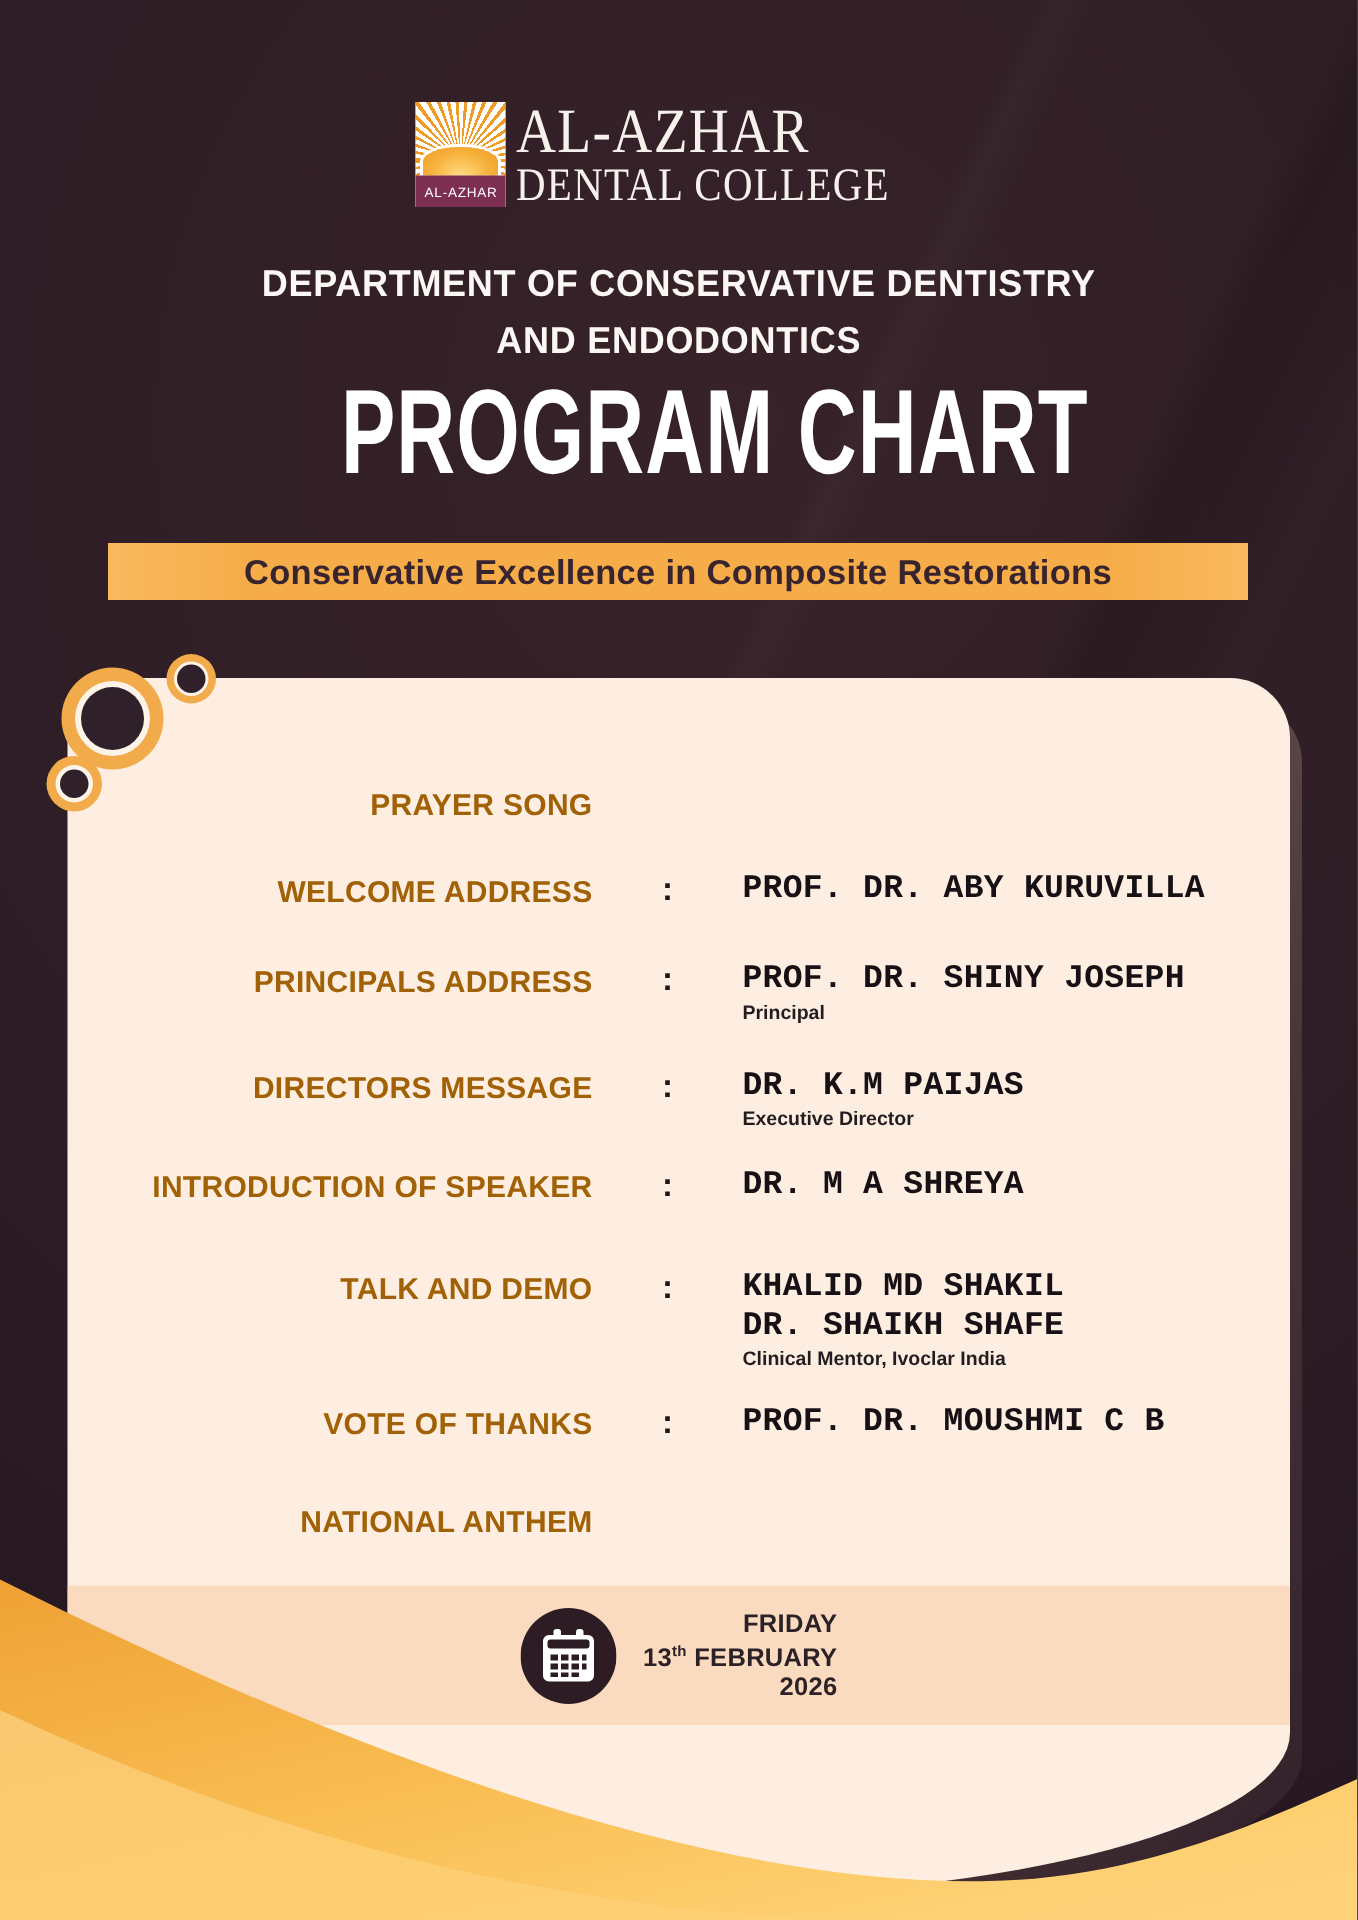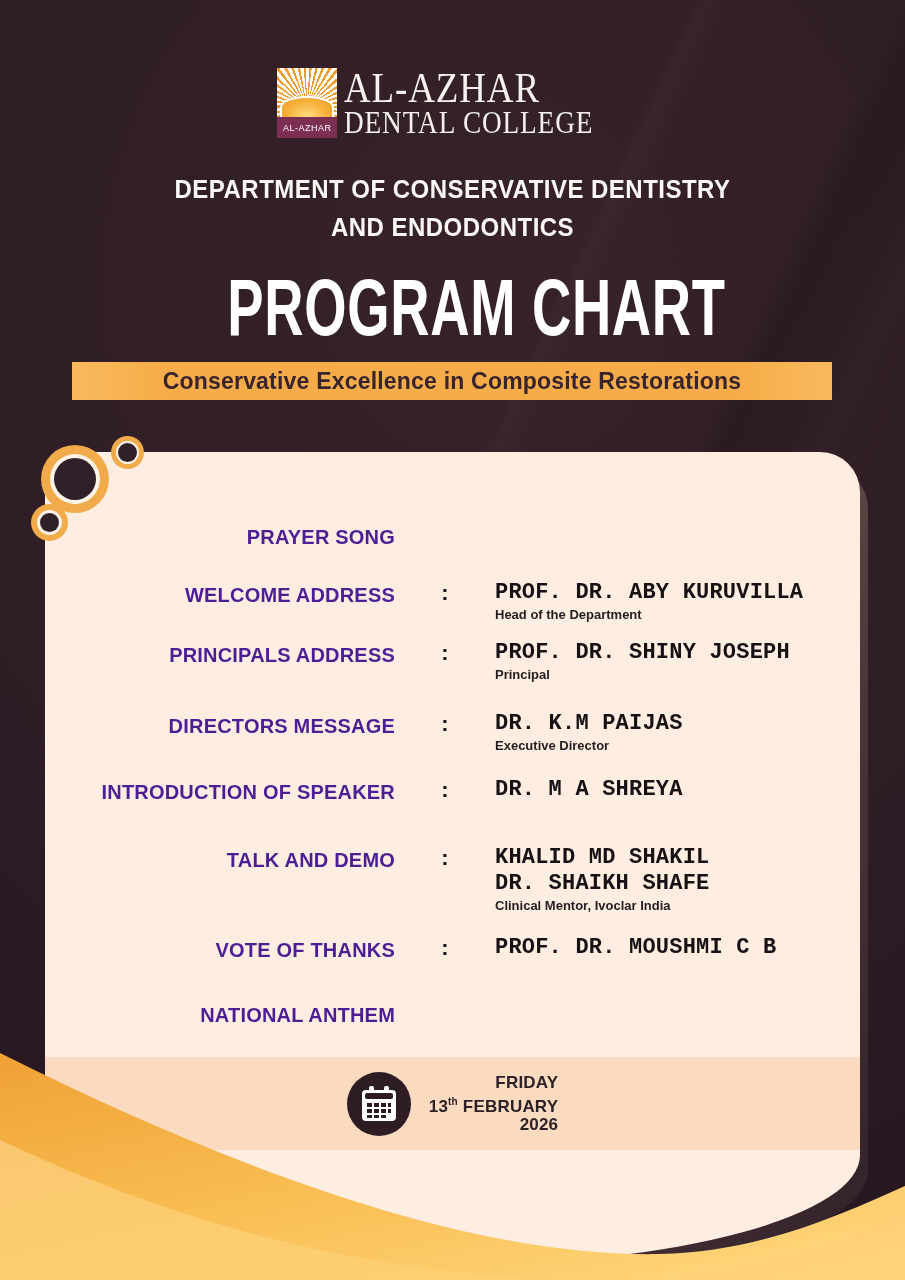--- a/index.html
+++ b/index.html
@@ -23,41 +23,41 @@
     box-shadow:0 0 0 2px #ffffff;}
   .logo-band{position:absolute;left:0;right:0;bottom:0;height:21px;background:#7d2f52;
     display:flex;align-items:center;justify-content:center;color:#fff;font-size:9px;letter-spacing:.5px;}
   .logo-text{color:#f6f1ec;transform:scaleX(.88);transform-origin:left top;}
   .logo-text .big{font-family:"Liberation Serif",serif;font-size:42px;line-height:40px;letter-spacing:1px;}
   .logo-text .small{font-family:"Liberation Serif",serif;font-size:31px;line-height:30px;letter-spacing:1px;}
 
   
   .dept{position:absolute;top:170px;left:0;right:0;text-align:center;color:#fbf7f4;
     font-size:25px;font-weight:700;line-height:38px;letter-spacing:.5px;transform:scaleX(.96);}
-  .title-wrap{position:absolute;top:262px;left:0;right:0;text-align:center;margin-left:48px;}
+  .title-wrap{position:absolute;top:242px;left:0;right:0;text-align:center;margin-left:48px;}
   .title{display:inline-block;color:#ffffff;font-size:80px;font-weight:900;letter-spacing:1px;
     transform:scale(.68,1.0);transform-origin:center;white-space:nowrap;}
   .banner{position:absolute;left:72px;right:73px;top:362px;height:38px;
     background:linear-gradient(90deg,#f9b95e 0%,#f6ad49 12%,#f6ad49 88%,#f9b95e 100%);
     display:flex;align-items:center;justify-content:center;}
   .banner span{color:#38242e;font-size:23px;font-weight:600;letter-spacing:.2px;}
 
   
   .card-shadow{position:absolute;left:53px;top:468px;width:815px;height:813px;
     border-radius:40px 40px 50% 50%/40px 40px 110px 110px;
     background:linear-gradient(125deg,#9b8a84 0%,#77605c 40%,#4a3538 70%,#31202a 100%);}
   .card{position:absolute;left:45px;top:452px;width:815px;height:813px;overflow:hidden;
     border-radius:40px 40px 50% 50%/40px 40px 110px 110px;
     background:#fdeee1;}
   .footer-strip{position:absolute;left:0;right:0;top:605px;height:93px;background:#fbdbc0;
     display:flex;align-items:center;justify-content:center;gap:18px;text-align:right;}
 
   
   .row{position:absolute;left:0;right:0;display:grid;grid-template-columns:350px 100px 1fr;}
-  .row .label{text-align:right;color:#4c1d95;font-size:20px;font-weight:600;line-height:26px;letter-spacing:.2px;padding-top:2px;}
+  .row .label{text-align:right;color:#a16207;font-size:20px;font-weight:600;line-height:26px;letter-spacing:.2px;padding-top:2px;}
   .row .colon{text-align:center;color:#1d1518;font-size:22px;font-weight:800;line-height:26px;}
   .row .val{text-align:left;max-width:330px;}
   .row .name{color:#171115;font-size:22px;font-weight:800;line-height:26px;letter-spacing:.2px;font-family:Liberation Mono, monospace;}
   .row .role{color:#241d20;font-size:13px;font-weight:700;line-height:16px;margin-top:1px;}
 
   
   .cal-icon{width:64px;height:64px;flex:0 0 auto;}
   .date-block{color:#2b2127;font-size:17px;font-weight:600;line-height:19px;letter-spacing:.2px;}
   .date-block sup{font-size:10px;}
 
@@ -107,21 +107,20 @@
       <div class="val">
           <div class="name"></div>
         </div>
     </div>
 
     <div class="row" style="top:128px">
       <div class="label">WELCOME ADDRESS</div>
       <div class="colon">:</div>
       <div class="val">
         <div class="name">PROF. DR. ABY KURUVILLA</div>
-        <div class="role">Head of the Department</div>
       </div>
     </div>
 
     <div class="row" style="top:188px">
       <div class="label">PRINCIPALS ADDRESS</div>
       <div class="colon">:</div>
       <div class="val">
         <div class="name">PROF. DR. SHINY JOSEPH</div>
         <div class="role">Principal</div>
       </div>

